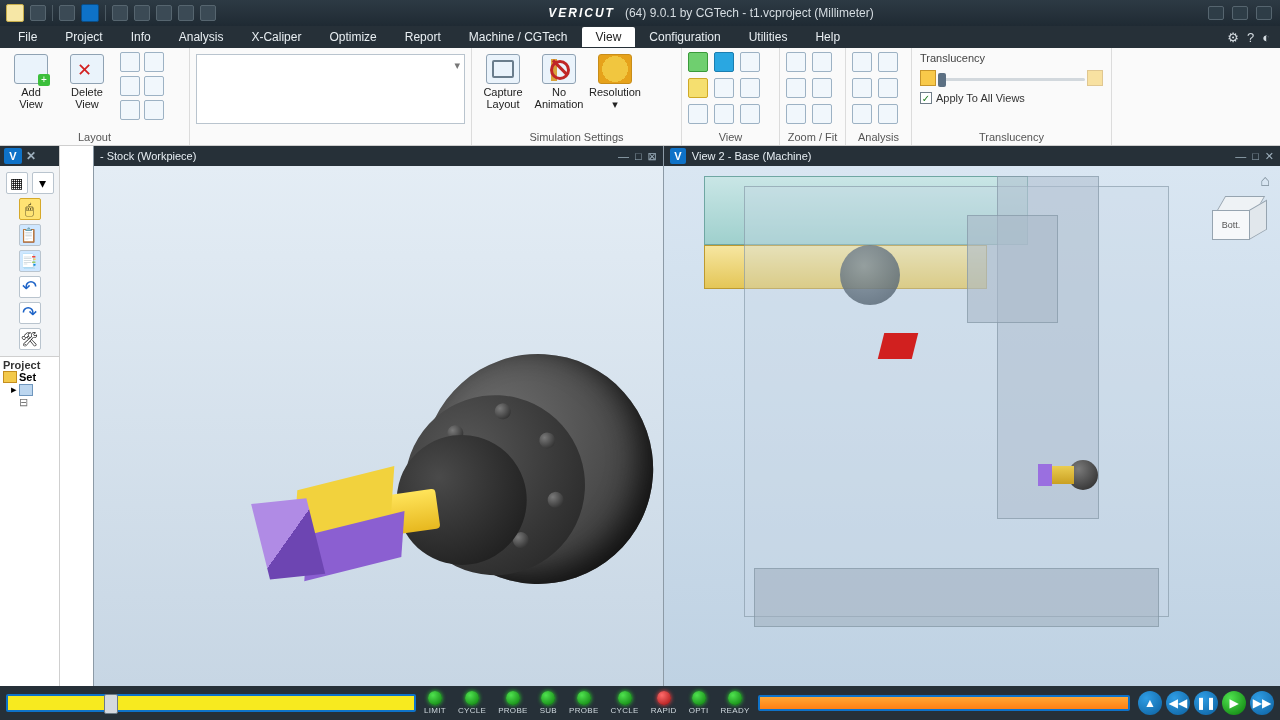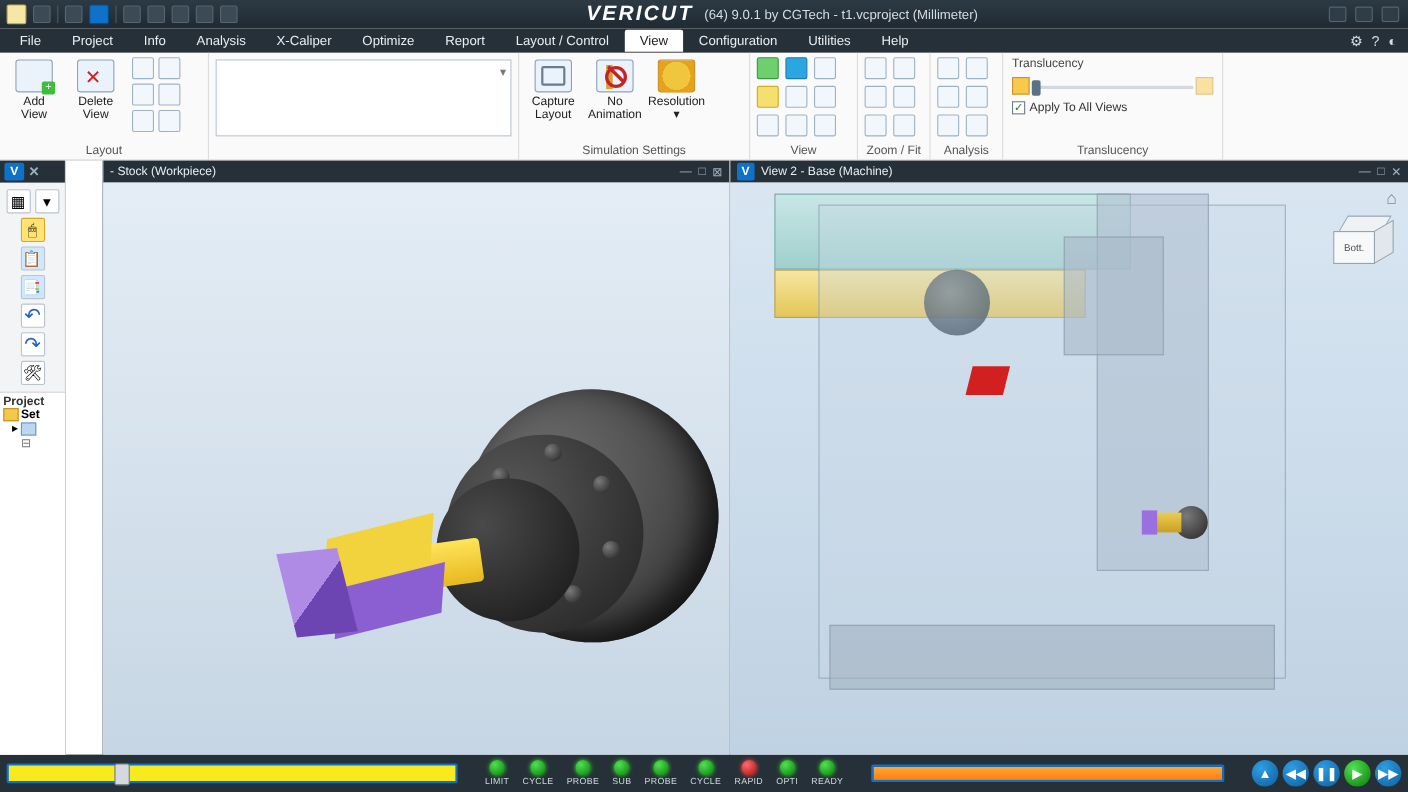--- a/index.html
+++ b/index.html
@@ -6,21 +6,21 @@
   html, body { width: 1280px; height: 720px; overflow: hidden; background: #fff; }
 
   
   .titlebar { height: 26px; background: linear-gradient(#2d3a44,#1f2a33); color: #fff; display: flex; align-items: center; }
   .titlebar .qat { display: flex; gap: 6px; padding: 0 6px; align-items: center; }
   .qat .qbtn { width: 18px; height: 18px; background: #f6e7a6; border: 1px solid #c7ad4b; border-radius: 2px; }
   .qat .qbtn.blue { background: #0e72c8; border-color: #0a4d86; }
   .qat .sep { width: 1px; height: 16px; background: #4c5a63; }
   .qat .mini { width: 16px; height: 16px; background: #3b4a55; border: 1px solid #56656f; border-radius: 2px; }
   .title-center { flex: 1; display: flex; align-items: center; justify-content: center; gap: 10px; font-size: 12px; color: #d6dde2; }
-  .title-center .brand { font-size: 19px; letter-spacing: 2px; font-weight: 700; font-style: italic; color: #fff; }
+  .title-center .brand { font-size: 12px; letter-spacing: 2px; font-weight: 700; font-style: italic; color: #fff; }
   .title-right { display: flex; align-items: center; gap: 8px; padding: 0 8px; }
   .title-right .winbtn { width: 16px; height: 14px; background: #2e3d47; border: 1px solid #56656f; border-radius: 2px; }
 
   
   .menubar { height: 22px; background: #263038; display: flex; align-items: center; padding: 0 4px; gap: 0; color: #e8eef2; font-size: 12px; }
   .menubar .mitem { padding: 3px 14px; cursor: default; }
   .menubar .mitem.active { background: #fff; color: #222; border-radius: 2px 2px 0 0; }
   .hicons { margin-left: auto; display: flex; gap: 8px; padding-right: 6px; color: #d6dde2; font-size: 13px; }
 
   
@@ -109,21 +109,21 @@
   .pallet{left:22%;top:56%;width:56%;height:9%;background:linear-gradient(#f6e6a1,#e4c657);border:1px solid #bd9a30;}
   .base{left:10%;top:80%;width:80%;height:12%;background:rgba(160,175,190,.55);}
   .logo{position:absolute;left:35%;top:32%;width:34px;height:26px;background:#d1201f;transform:skewX(-14deg);}
   .atc{position:absolute;left:27%;top:14%;width:60px;height:60px;border-radius:50%;background:radial-gradient(circle at 40% 35%, rgba(130,145,158,.8), rgba(80,95,108,.85));}
   .wp2{position:absolute;left:66%;top:58%;width:60px;height:30px;}
   .wp2 .c1{position:absolute;left:30px;top:0;width:30px;height:30px;border-radius:50%;background:radial-gradient(circle at 35% 30%,#7a7a7a,#252525);}
   .wp2 .s1{position:absolute;left:10px;top:6px;width:26px;height:18px;background:linear-gradient(#eacd52,#caa021);}
   .wp2 .s2{position:absolute;left:0;top:4px;width:14px;height:22px;background:#9a6fe0;}
 
   
-  .status{height:34px;background:#263038;display:flex;align-items:center;padding:0 6px;gap:25px;}
+  .status{height:34px;background:#263038;display:flex;align-items:center;padding:0 6px;gap:8px;}
   .yslider{width:410px;height:18px;background:#f7ea1f;border:2px solid #0e72c8;position:relative;border-radius:2px;}
   .yslider .kn{position:absolute;left:96px;top:-2px;width:14px;height:20px;background:#d4d9df;border:1px solid #6c7a85;border-radius:2px;}
   .lights{display:flex;gap:12px;align-items:center;}
   .light{display:flex;flex-direction:column;align-items:center;gap:1px;}
   .led{width:14px;height:14px;border-radius:50%;background:radial-gradient(circle at 35% 30%,#4fe24f,#0a7a0a);box-shadow:0 0 4px #2bdb2b;}
   .led.red{background:radial-gradient(circle at 35% 30%,#ff6a6a,#a10e0e);box-shadow:0 0 4px #ff4040;}
   .light .lt{font-size:8px;color:#cfd8de;letter-spacing:.3px;}
   .progress{flex:1;height:16px;border:2px solid #0e72c8;background:linear-gradient(#ffa735,#ff7f12);border-radius:2px;}
   .transport{display:flex;gap:4px;}
   .tbtn{width:24px;height:24px;border-radius:50%;background:radial-gradient(circle at 35% 30%,#2f9de4,#0b5f9e);display:flex;align-items:center;justify-content:center;color:#fff;font-size:12px;}
@@ -157,21 +157,21 @@
 </div>
 
 <div class="menubar">
   <div class="mitem">File</div>
   <div class="mitem">Project</div>
   <div class="mitem">Info</div>
   <div class="mitem">Analysis</div>
   <div class="mitem">X-Caliper</div>
   <div class="mitem">Optimize</div>
   <div class="mitem">Report</div>
-  <div class="mitem">Layout / Control</div>
+  <div class="mitem">Machine / CGTech</div>
   <div class="mitem active">View</div>
   <div class="mitem">Configuration</div>
   <div class="mitem">Utilities</div>
   <div class="mitem">Help</div>
   <div class="hicons">
     <span>⚙</span>
     <span>?</span>
     <span>◐</span>
   </div>
 </div>

